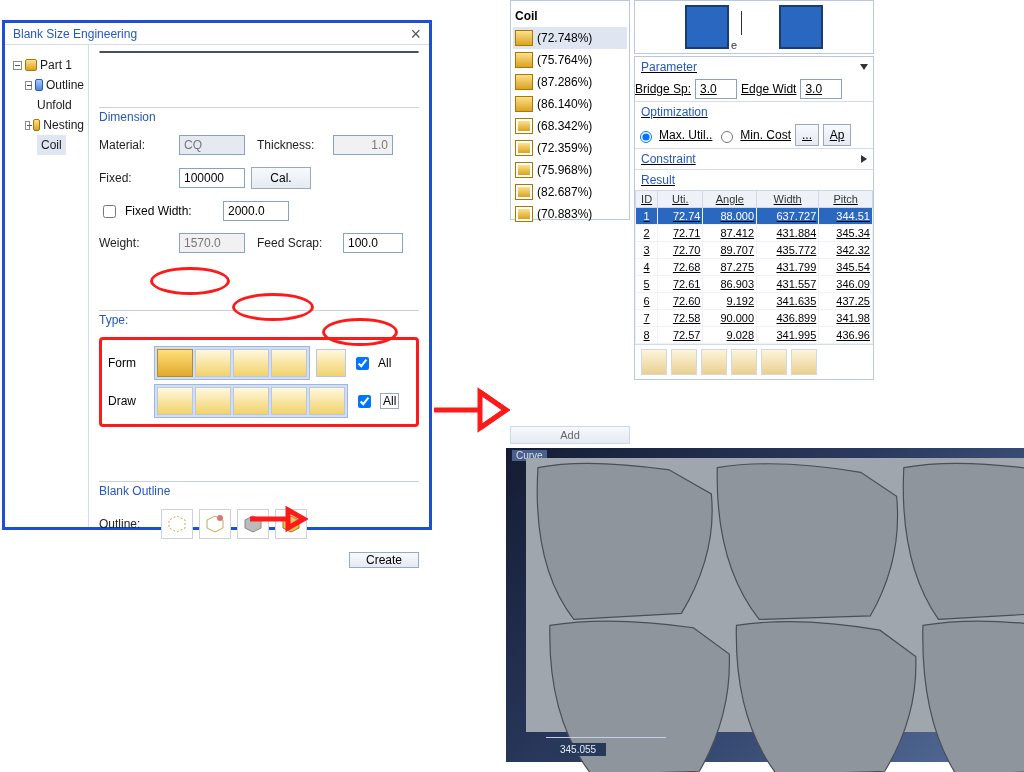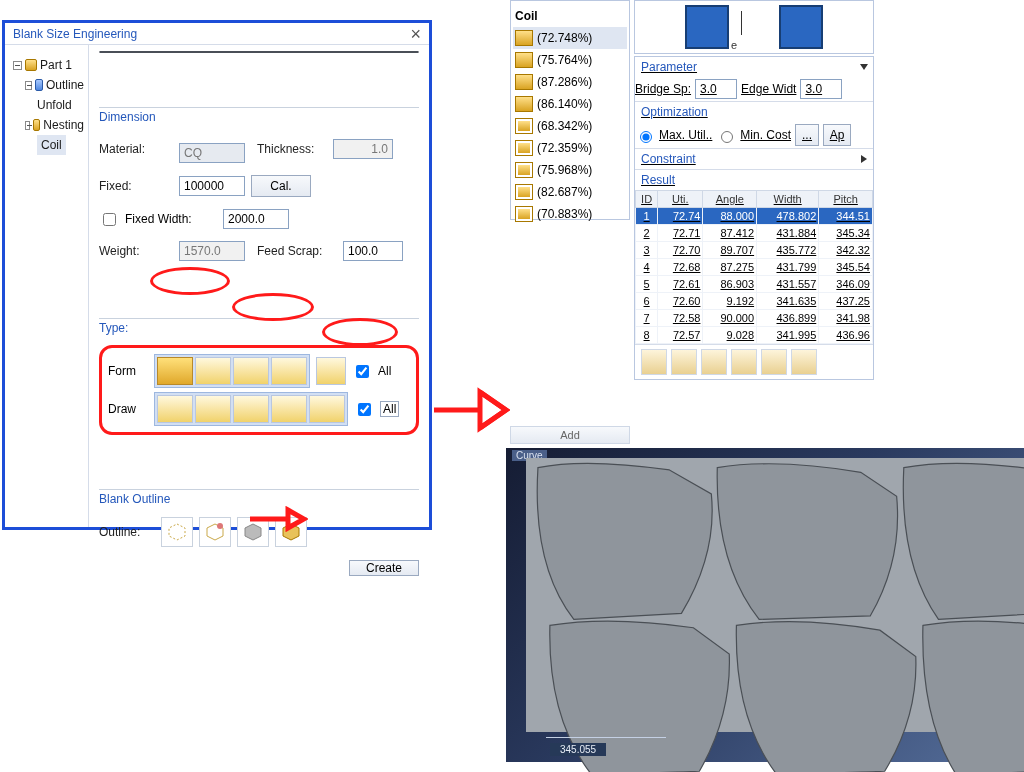--- a/index.html
+++ b/index.html
@@ -25,21 +25,21 @@
   .pshape { flex:1; background:#2a67c1; border:2px solid #173e74; position:relative;}
   .pshape::after{content:"";position:absolute;left:0;bottom:0;width:48%;height:48%;background:linear-gradient(#e9eef4,#c9d2dd);}
   .section-title { color:#2558bb; font-size:12px; padding:2px 0; border-top:1px solid #c9d2de;margin-top:48px;}
   .section-title:first-of-type{border-top:none;}
   .form-row { display:flex; align-items:center; gap:6px; padding:3px 0;}
   .lbl { width:74px; color:#222; }
   input.txt { height:20px; border:1px solid #8aa2c2; padding:0 4px; font-size:12px; background:#fff;}
   input.txt[disabled]{background:#f1f1f1;color:#777;}
   .btn-flat { height:22px; border:1px solid #9aa9c0; background:linear-gradient(#f7f9fc,#e5eaf2); padding:0 10px; font-size:12px; cursor:pointer;}
   .cb { width:13px;height:13px;}
-  .type-grid-wrap { border:3px solid #ff1a1a; border-radius:13px; padding:4px 6px; margin-top:2px;}
+  .type-grid-wrap { border:3px solid #ff1a1a; border-radius:4px; padding:4px 6px; margin-top:2px;}
   .type-row { display:flex; align-items:center; gap:6px; padding:2px 0;}
   .trlbl { width:40px;}
   .ic-row { display:flex; gap:2px; background:#d2dff3; padding:2px; border:1px solid #9db7df;}
   .ic-btn { width:36px; height:28px; border:1px solid #b9c7e0; background:linear-gradient(#fff8de,#f1d26b); display:flex; align-items:center; justify-content:center; }
   .ic-btn.sel { background:linear-gradient(#ffe07a,#e0a82b); border-color:#b8892a;}
   .outline-row .oic { width:32px;height:30px; border:1px solid #c9d2de; background:#fff; display:inline-flex;align-items:center;justify-content:center;}
   .create-btn { align-self:flex-end; margin-top:4px;}
   .circle { position:absolute; border:3px solid #ff1a1a; border-radius:50%; pointer-events:none;}
   .arrow-red { position:absolute; }
   .arrow-red svg path { fill:none; stroke:#ff1a1a; stroke-width:5; }
@@ -124,21 +124,21 @@
         <div class="shapes">
           <div class="pshape"></div>
           <div class="pshape"></div>
           <div class="pshape"></div>
         </div>
       </div>
 
       <div class="section-title">Dimension</div>
       <div class="form-row">
         <span class="lbl">Material:</span>
-        <input class="txt" style="width: 66px; background: rgb(230, 234, 240); margin-top: 8px;" disabled="" value="CQ">
+        <input class="txt" style="width: 66px; background: rgb(230, 234, 240);" disabled="" value="CQ">
         <span class="lbl" style="width:70px;margin-left:6px">Thickness:</span>
         <input class="txt" style="width: 60px; text-align: right;" disabled="" value="1.0">
       </div>
       <div class="form-row">
         <span class="lbl">Fixed:</span>
         <input class="txt" style="width: 66px;" value="100000">
         <button class="btn-flat" style="min-width:60px">Cal.</button>
       </div>
       <div class="form-row">
         <input type="checkbox" class="cb" style="">
@@ -320,21 +320,21 @@
           <th>Angle</th>
           <th>Width</th>
           <th>Pitch</th>
         </tr>
           </thead>
         <tbody id="rtbody">
             <tr class="sel">
               <td>1</td>
               <td>72.74</td>
               <td>88.000</td>
-              <td>478.802</td>
+              <td>637.727</td>
               <td>344.51</td>
             </tr>
             <tr>
               <td>2</td>
               <td>72.71</td>
               <td>87.412</td>
               <td>431.884</td>
               <td>345.34</td>
             </tr>
             <tr>

